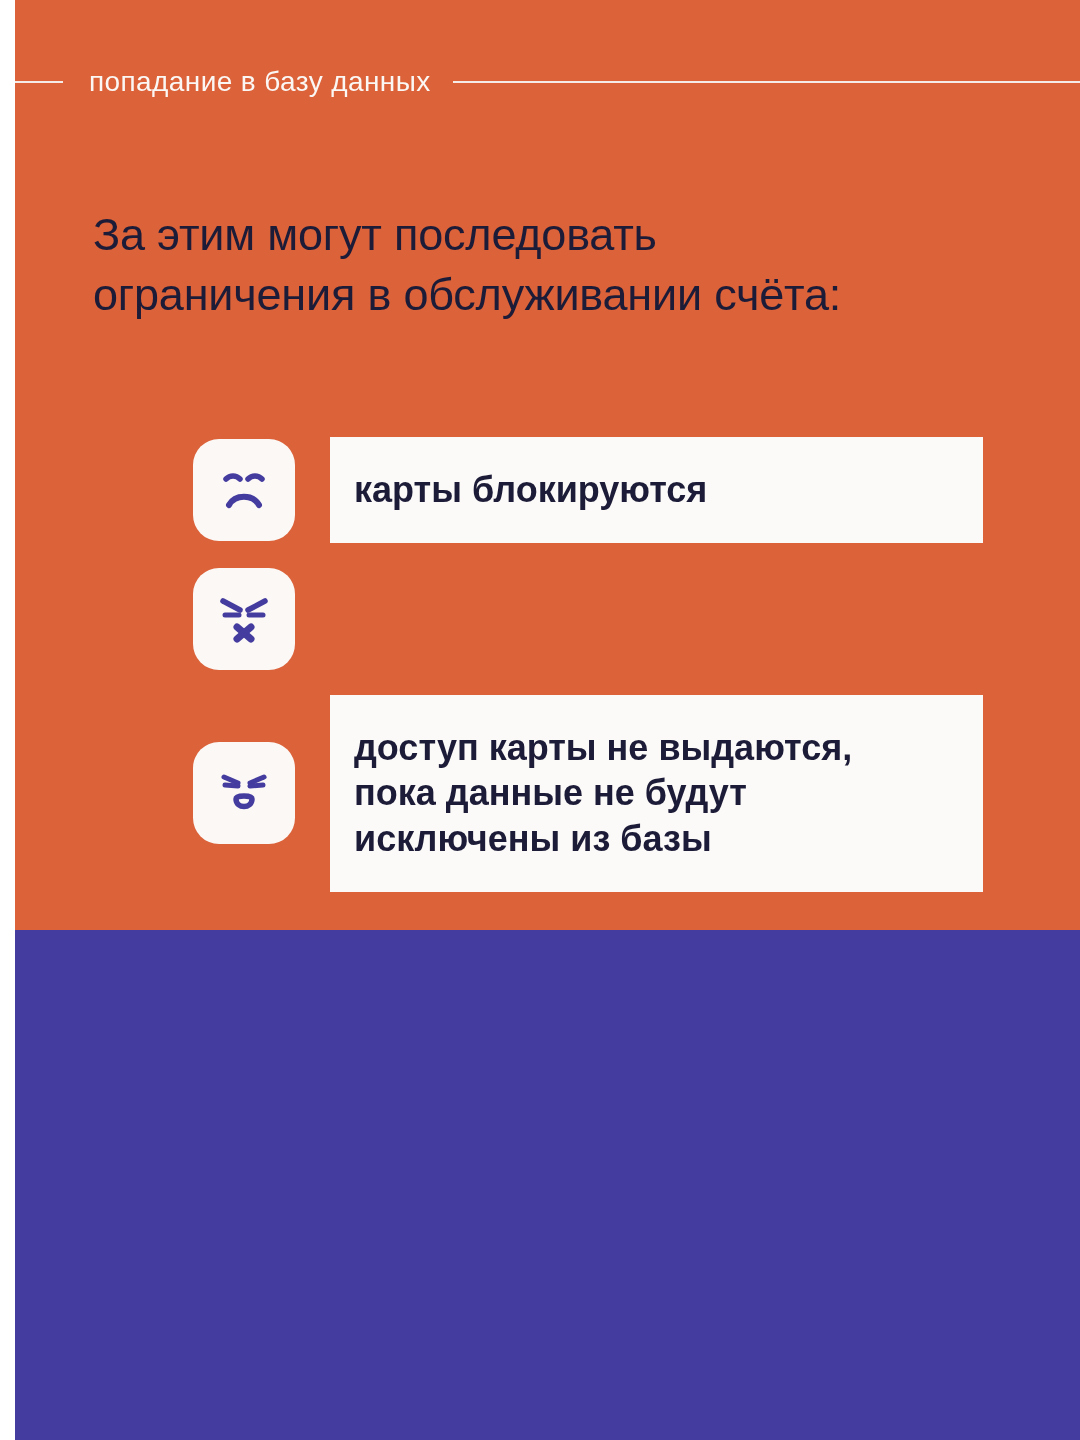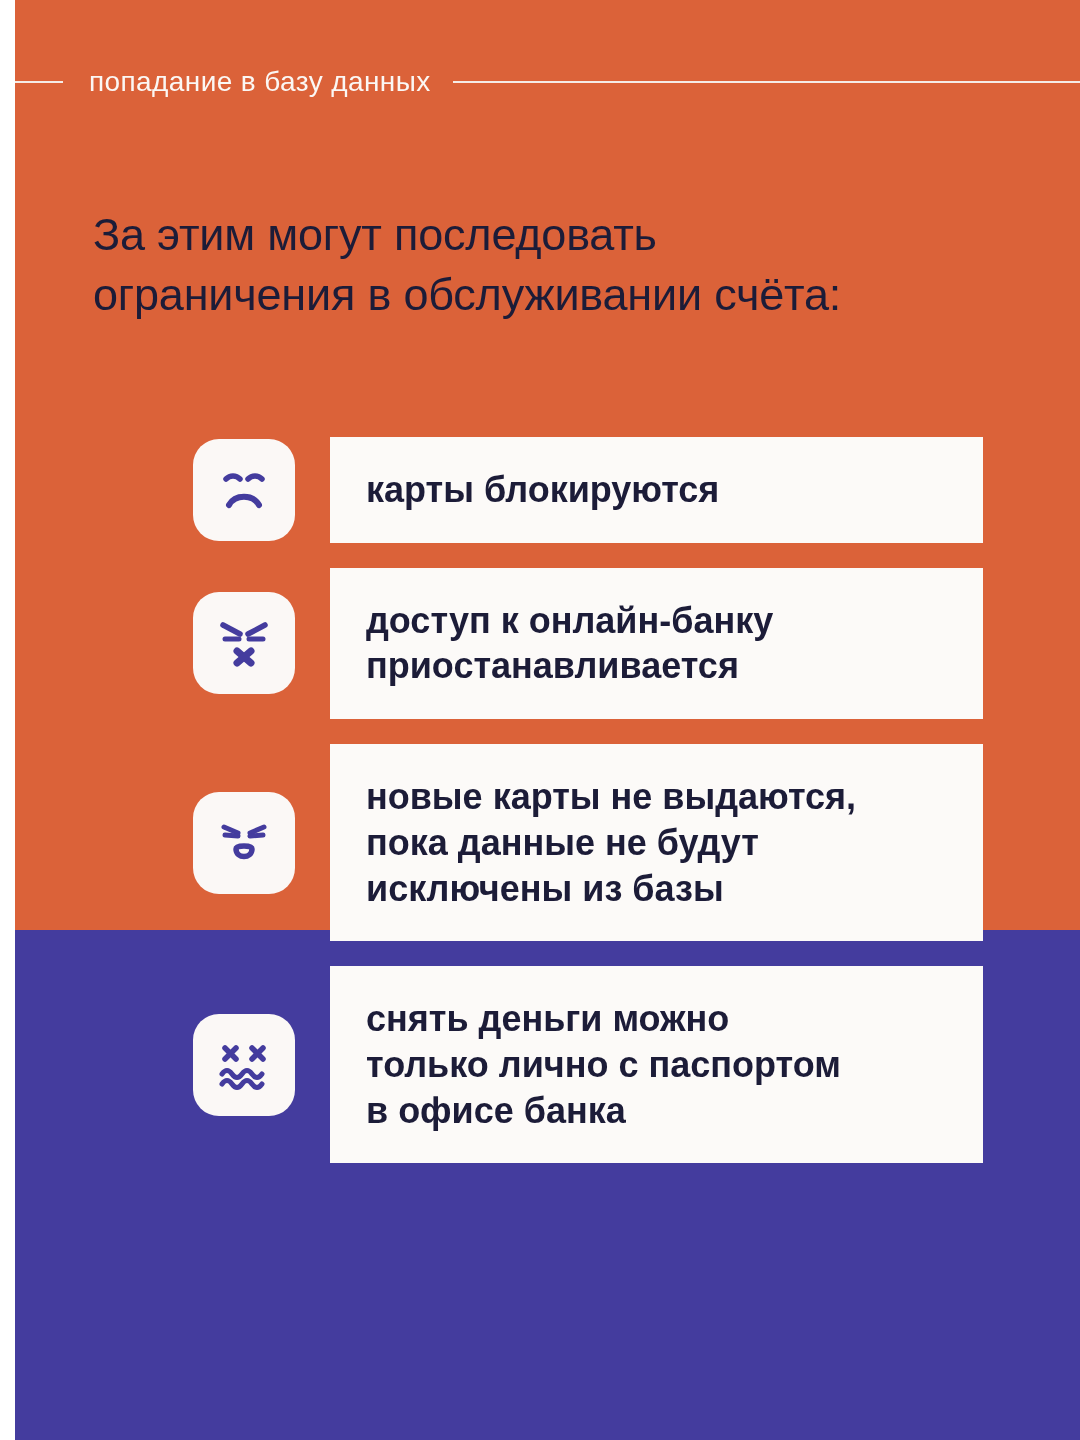--- a/index.html
+++ b/index.html
@@ -89,21 +89,21 @@
     border-radius: 26px;
     background: #FBF8F6;
     display: flex;
     align-items: center;
     justify-content: center;
   }
   .icon-tile svg { display: block; }
   .card {
     flex: 1 1 auto;
     background: #FCFAF8;
-    padding: 30px 36px;
+    padding: 30px 24px;
     min-height: 102px;
     display: flex;
     align-items: center;
   }
   .card-text {
     color: #1C1C38;
     font-size: 36px;
     font-weight: bold;
     line-height: 1.27;
     white-space: pre-line;
@@ -150,59 +150,36 @@
           <svg width="64" height="64" viewBox="0 0 64 64" fill="none">
             <path d="M11 14 L28 23" stroke="#443C9E" stroke-width="5.5" stroke-linecap="round"></path>
             <path d="M53 14 L36 23" stroke="#443C9E" stroke-width="5.5" stroke-linecap="round"></path>
             <path d="M13 28 L27 28" stroke="#443C9E" stroke-width="5" stroke-linecap="round"></path>
             <path d="M37 28 L51 28" stroke="#443C9E" stroke-width="5" stroke-linecap="round"></path>
             <path d="M25 40 L39 52" stroke="#443C9E" stroke-width="7" stroke-linecap="round"></path>
             <path d="M39 40 L25 52" stroke="#443C9E" stroke-width="7" stroke-linecap="round"></path>
           </svg>
         </span>
       </div>
-      <div class="card">
-        <div class="card-text">доступ к онлайн-банку
-приостанавливается</div>
-      </div>
     </div>
 
     <div class="row row-3">
       <div class="icon-tile">
         <span>
           <svg width="64" height="64" viewBox="0 0 64 64" fill="none">
             <path d="M12 16 L26 22" stroke="#443C9E" stroke-width="5" stroke-linecap="round"></path>
             <path d="M13 24 L26 25" stroke="#443C9E" stroke-width="5" stroke-linecap="round"></path>
             <path d="M52 16 L38 22" stroke="#443C9E" stroke-width="5" stroke-linecap="round"></path>
             <path d="M51 24 L38 25" stroke="#443C9E" stroke-width="5" stroke-linecap="round"></path>
             <path d="M24 38 C24 34, 40 34, 40 38 C40 48, 24 48, 24 38 Z" stroke="#443C9E" stroke-width="5.5" fill="none" stroke-linejoin="round"></path>
           </svg>
         </span>
       </div>
       <div class="card">
-        <div class="card-text">новые карты не выдаются,
+        <div class="card-text">доступ карты не выдаются,
 пока данные не будут
 исключены из базы</div>
       </div>
     </div>
 
-    <div class="row row-4">
-      <div class="icon-tile">
-        <span>
-          <svg width="64" height="64" viewBox="0 0 64 64" fill="none">
-            <path d="M13 15 L24 26" stroke="#443C9E" stroke-width="5.5" stroke-linecap="round"></path>
-            <path d="M24 15 L13 26" stroke="#443C9E" stroke-width="5.5" stroke-linecap="round"></path>
-            <path d="M40 15 L51 26" stroke="#443C9E" stroke-width="5.5" stroke-linecap="round"></path>
-            <path d="M51 15 L40 26" stroke="#443C9E" stroke-width="5.5" stroke-linecap="round"></path>
-            <path d="M10 41 q5 -7 10 0 q5 7 10 0 q5 -7 10 0 q5 7 10 0" stroke="#443C9E" stroke-width="5" fill="none" stroke-linecap="round"></path>
-            <path d="M10 51 q5 -7 10 0 q5 7 10 0 q5 -7 10 0 q5 7 10 0" stroke="#443C9E" stroke-width="5" fill="none" stroke-linecap="round"></path>
-          </svg>
-        </span>
-      </div>
-      <div class="card">
-        <div class="card-text">снять деньги можно
-только лично с паспортом
-в офисе банка</div>
-      </div>
-    </div>
 
   </div>
 </div>
 
 </body></html>

